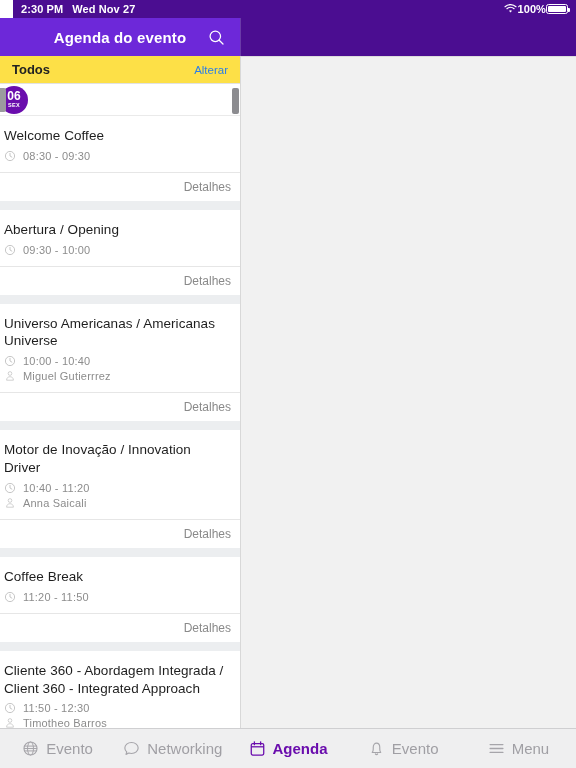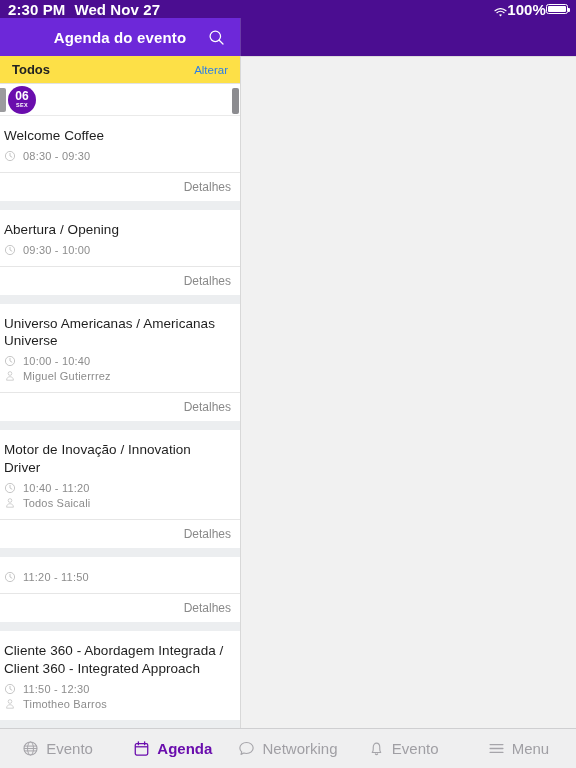--- a/index.html
+++ b/index.html
@@ -8,21 +8,21 @@
     background:#ffffff;
     font-family:"Liberation Sans", sans-serif;
     overflow:hidden;
   }
   #app { position:relative; width:576px; height:768px; display:flex; flex-direction:column; }
 
   
   .statusbar{
     height:18px; background:#4B0D91; color:#ffffff;
     display:flex; align-items:center; flex:0 0 18px;
-    font-size:15px; font-weight:bold; letter-spacing:.1px;
+    font-size:11px; font-weight:bold; letter-spacing:.1px;margin-left:13px;
   }
   .sb-left{ display:flex; align-items:center; gap:9px; padding-left:8px; }
   .sb-right{ margin-left:auto; display:flex; align-items:center; padding-right:8px; }
   .wifi-icon{ display:inline-block; width:13px; height:10px; position:relative; }
   .batt{ width:22px; height:10px; border:1px solid #ffffff; border-radius:2.5px; position:relative; }
   .batt::after{ content:""; position:absolute; right:-3px; top:3px; width:2px; height:4px;
                 background:#ffffff; border-radius:0 1px 1px 0; }
   .batt i{ position:absolute; left:1px; top:1px; bottom:1px; width:18px; background:#ffffff; border-radius:1px; display:block; }
 
   
@@ -53,21 +53,21 @@
     flex:0 0 28px; display:flex; align-items:center; justify-content:space-between;
     padding:0 12px; background:#fde047; border-bottom:1px solid #e2e2e2;
   }
   .filterrow .f-label{ font-size:13px; font-weight:bold; color:#222; }
   .filterrow .f-action{ font-size:11.5px; color:#2a7fe8; cursor:pointer; }
 
   
   .datestrip{
     flex:0 0 32px; background:#ffffff; position:relative;
     border-bottom:1px solid #eaeaea; display:flex; align-items:center;
-    padding-left:8px; overflow:hidden;
+    overflow:hidden;
   }
   .daybadge{
     width:28px; height:28px; border-radius:50%; background:#6A0DAD;
     color:#fff; display:flex; flex-direction:column; align-items:center;
     justify-content:center; line-height:1; cursor:pointer; flex:0 0 28px;
   }
   .daybadge .dnum{ font-size:12px; font-weight:bold; letter-spacing:.2px; }
   .daybadge .dname{ font-size:5.5px; font-weight:bold; letter-spacing:.4px; margin-top:1px; }
   .strip-sb-left{
     position:absolute; left:0; top:4px; width:6px; height:24px;
@@ -229,30 +229,31 @@
                   <circle cx="12" cy="12" r="9.2" stroke="#b3b3b3" stroke-width="1.5" fill="none"></circle>
                   <path d="M12 6.6 V12 L15.7 14.2" stroke="#b3b3b3" stroke-width="1.5" fill="none" stroke-linecap="round"></path>
                 </svg>
                 <span class="txt">10:40 - 11:20</span>
               </div>
               <div class="meta">
                 <svg class="ic" viewBox="0 0 24 24" width="12" height="12">
                   <circle cx="12" cy="7" r="3.7" stroke="#c2c2c2" stroke-width="1.5" fill="none"></circle>
                   <path d="M5.2 20.4 C5.2 15.8 8.3 13.4 12 13.4 C15.7 13.4 18.8 15.8 18.8 20.4 Z" stroke="#c2c2c2" stroke-width="1.5" fill="none" stroke-linejoin="round"></path>
                 </svg>
-                <span class="txt">Todos Saicali</span>
-              </div>
-            </div>
-            <div class="card-foot">
-              <span>Detalhes</span>
-            </div>
-          </div>
-          <div class="gap"></div>
-          <div class="card">
-            <div class="card-main">
+                <span class="txt">Anna Saicali</span>
+              </div>
+            </div>
+            <div class="card-foot">
+              <span>Detalhes</span>
+            </div>
+          </div>
+          <div class="gap"></div>
+          <div class="card">
+            <div class="card-main">
+              <div class="card-title">Coffee Break</div>
               <div class="meta">
                 <svg class="ic" viewBox="0 0 24 24" width="12" height="12">
                   <circle cx="12" cy="12" r="9.2" stroke="#b3b3b3" stroke-width="1.5" fill="none"></circle>
                   <path d="M12 6.6 V12 L15.7 14.2" stroke="#b3b3b3" stroke-width="1.5" fill="none" stroke-linecap="round"></path>
                 </svg>
                 <span class="txt">11:20 - 11:50</span>
               </div>
             </div>
             <div class="card-foot">
               <span>Detalhes</span>
@@ -290,42 +291,42 @@
           <svg class="tic" viewBox="0 0 24 24" width="17" height="17">
             <circle cx="12" cy="12" r="9.2" stroke="#a6a5aa" stroke-width="1.6" fill="none"></circle>
             <ellipse cx="12" cy="12" rx="4.2" ry="9.2" stroke="#a6a5aa" stroke-width="1.4" fill="none"></ellipse>
             <line x1="2.9" y1="8.6" x2="21.1" y2="8.6" stroke="#a6a5aa" stroke-width="1.4"></line>
             <line x1="2.9" y1="15.4" x2="21.1" y2="15.4" stroke="#a6a5aa" stroke-width="1.4"></line>
             <line x1="2.8" y1="12" x2="21.2" y2="12" stroke="#a6a5aa" stroke-width="1.4"></line>
           </svg>
         </span>
         <span class="lbl">Evento</span>
       </div>
+      <div class="tab">
+        <span>
+          <svg class="tic" viewBox="0 0 24 24" width="17" height="17">
+            <path d="M12 3.6 C17.4 3.6 21.4 7.1 21.4 11.3 C21.4 15.5 17.4 19 12 19 C10.6 19 9.3 18.8 8.2 18.4 L4.2 20.3 L5.3 16.9 C3.6 15.5 2.6 13.5 2.6 11.3 C2.6 7.1 6.6 3.6 12 3.6 Z" stroke="#a6a5aa" stroke-width="1.6" fill="none" stroke-linejoin="round"></path>
+          </svg>
+        </span>
+        <span class="lbl">Networking</span>
+      </div>
       <div class="tab active">
         <span>
           <svg class="tic" viewBox="0 0 24 24" width="17" height="17">
             <rect x="3.2" y="5.2" width="17.6" height="16" rx="2" stroke="#6A0DAD" stroke-width="1.8" fill="none"></rect>
             <line x1="3.2" y1="9.6" x2="20.8" y2="9.6" stroke="#6A0DAD" stroke-width="1.8"></line>
             <line x1="7.6" y1="2.6" x2="7.6" y2="6.6" stroke="#6A0DAD" stroke-width="1.8" stroke-linecap="round"></line>
             <line x1="16.4" y1="2.6" x2="16.4" y2="6.6" stroke="#6A0DAD" stroke-width="1.8" stroke-linecap="round"></line>
           </svg>
         </span>
         <span class="lbl">Agenda</span>
       </div>
       <div class="tab">
         <span>
           <svg class="tic" viewBox="0 0 24 24" width="17" height="17">
-            <path d="M12 3.6 C17.4 3.6 21.4 7.1 21.4 11.3 C21.4 15.5 17.4 19 12 19 C10.6 19 9.3 18.8 8.2 18.4 L4.2 20.3 L5.3 16.9 C3.6 15.5 2.6 13.5 2.6 11.3 C2.6 7.1 6.6 3.6 12 3.6 Z" stroke="#a6a5aa" stroke-width="1.6" fill="none" stroke-linejoin="round"></path>
-          </svg>
-        </span>
-        <span class="lbl">Networking</span>
-      </div>
-      <div class="tab">
-        <span>
-          <svg class="tic" viewBox="0 0 24 24" width="17" height="17">
             <path d="M6 17.6 C6 17.6 7.4 16.2 7.4 12.6 V10.4 C7.4 7 9.5 4.5 12 4.5 C14.5 4.5 16.6 7 16.6 10.4 V12.6 C16.6 16.2 18 17.6 18 17.6 Z" stroke="#a6a5aa" stroke-width="1.6" fill="none" stroke-linejoin="round"></path>
             <path d="M10.4 19.6 A1.8 1.8 0 0 0 13.6 19.6" stroke="#a6a5aa" stroke-width="1.6" fill="none" stroke-linecap="round"></path>
           </svg>
         </span>
         <span class="lbl">Evento</span>
       </div>
       <div class="tab">
         <span>
           <svg class="tic" viewBox="0 0 24 24" width="17" height="17">
             <line x1="3" y1="6.5" x2="21" y2="6.5" stroke="#a6a5aa" stroke-width="1.9" stroke-linecap="round"></line>

